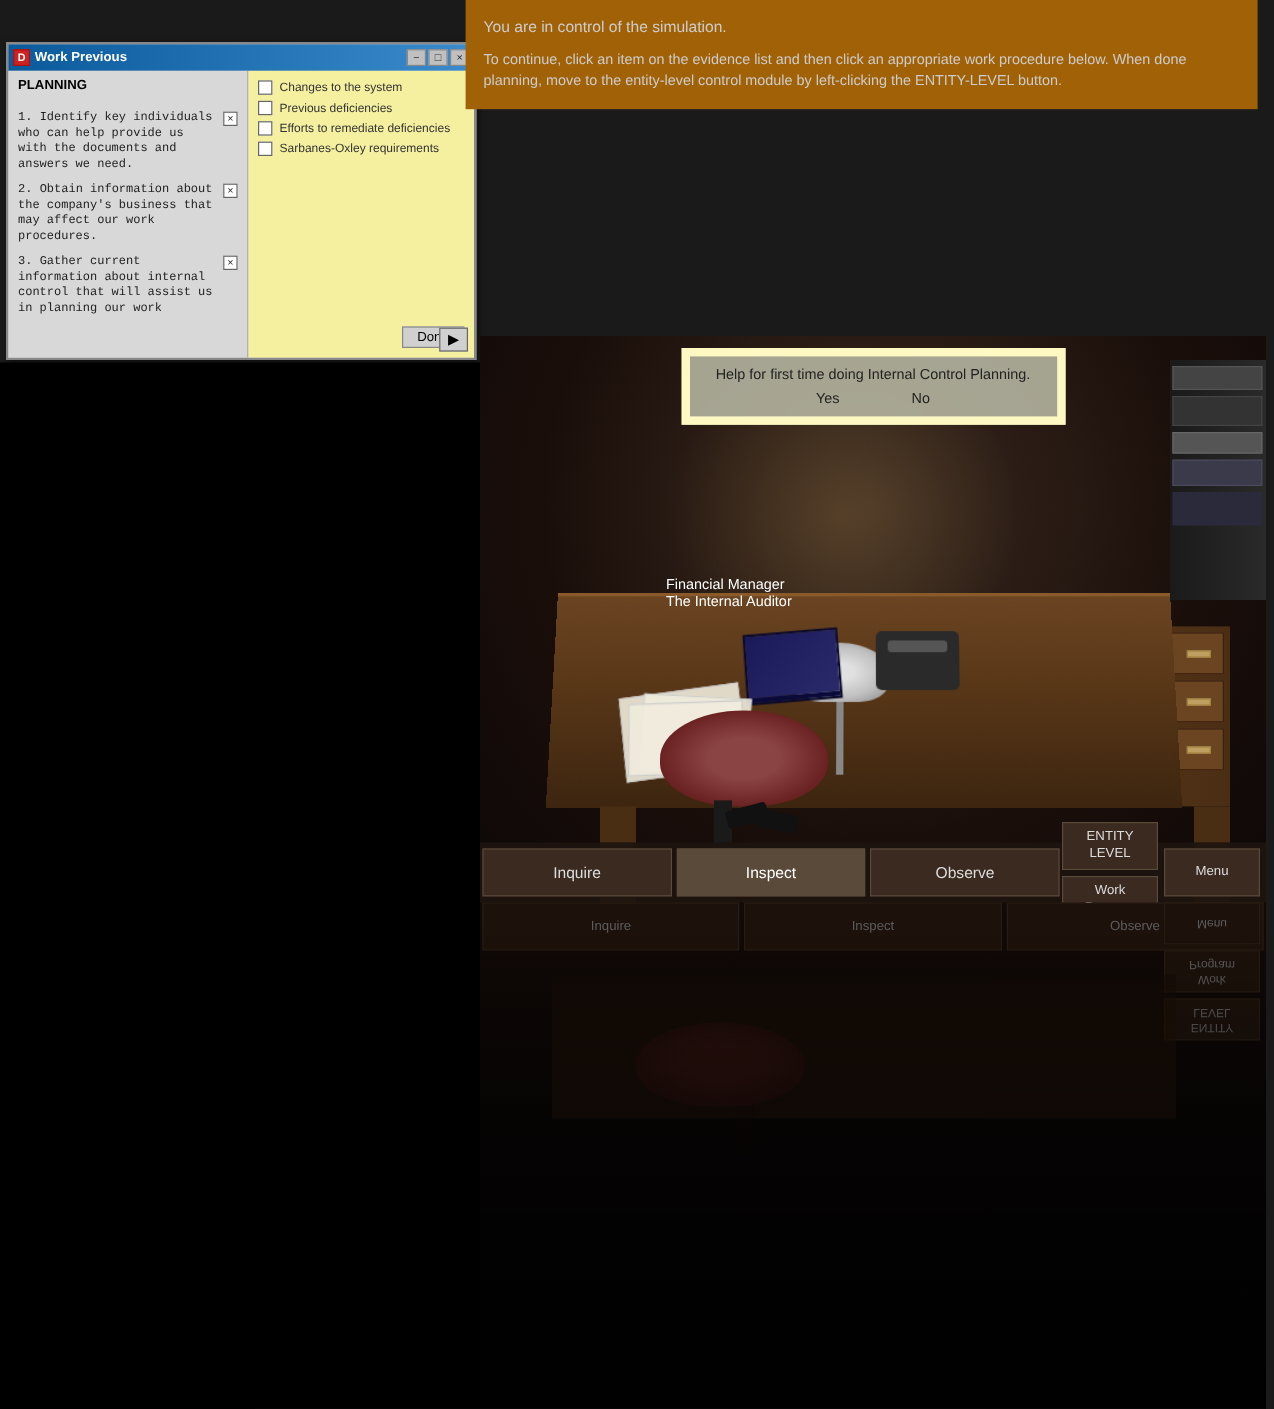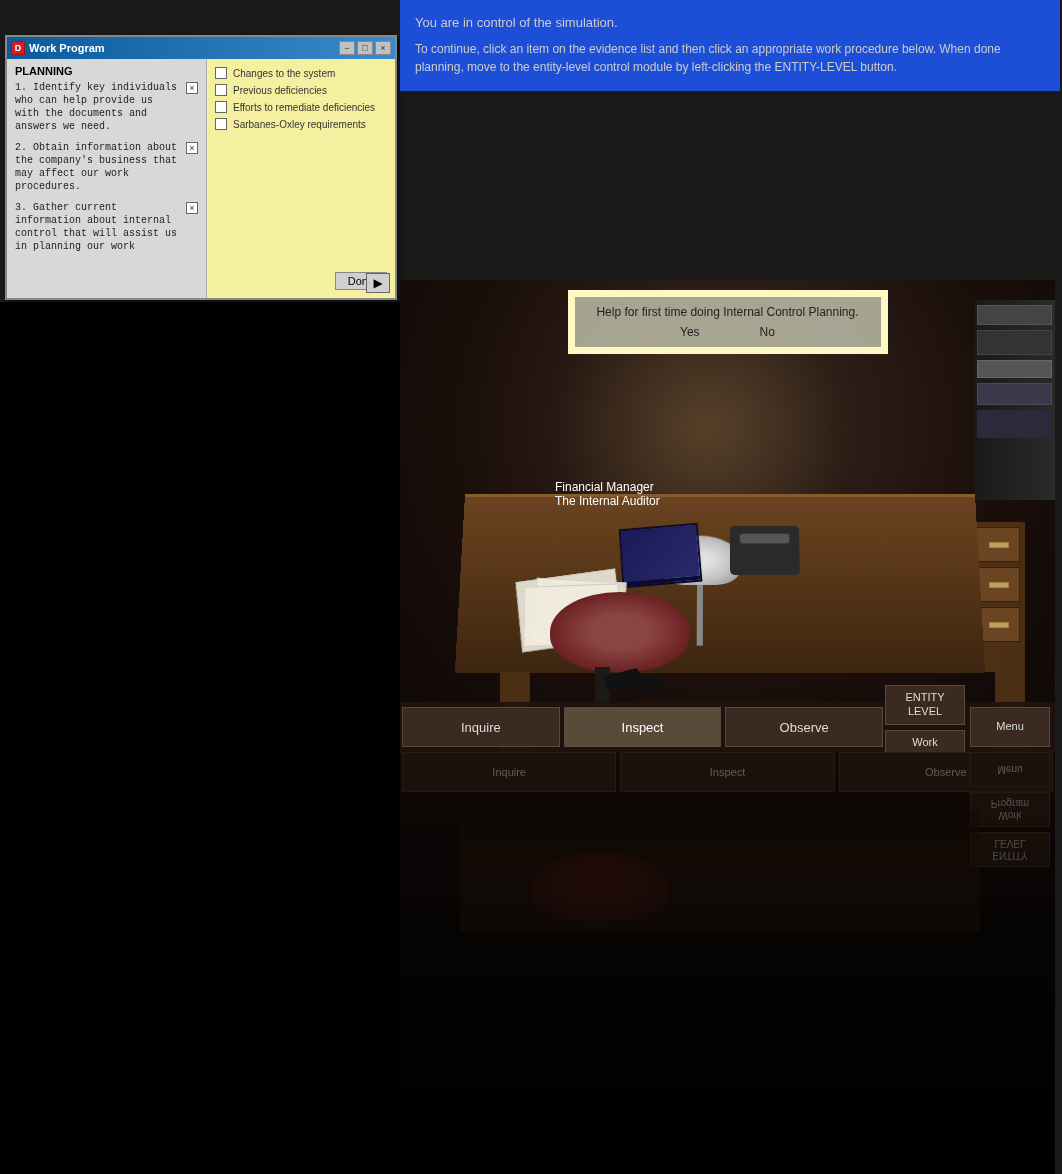--- a/index.html
+++ b/index.html
@@ -108,21 +108,21 @@
       background: #d8d8d8;
       padding: 6px 8px;
       border-right: 1px solid #aaa;
       overflow: hidden;
     }
 
     #planning-label {
       font-weight: bold;
       font-size: 11px;
       color: #000;
-      margin-bottom: 4px;
+      margin-bottom: 15px;
     }
 
     .wp-item {
       display: flex;
       align-items: flex-start;
       margin-bottom: 8px;
       gap: 4px;
     }
 
     .wp-item-text {
@@ -211,24 +211,24 @@
       align-items: center;
       justify-content: center;
       cursor: pointer;
       font-size: 12px;
     }
 
     
     #instruction-area {
       position: absolute;
       top: 0;
-      left: 400px;
+      left: 388px;
       width: 660px;
       padding: 15px;
-      background: #1d4ed8;
+      background: #a16207;
     }
 
     #instruction-line1 {
       color: #ccc;
       font-size: 13px;
       margin-bottom: 10px;
     }
 
     #instruction-line2 {
       color: #ccc;
@@ -626,21 +626,21 @@
 <body>
 
 <div id="top-bar">
   <span id="planning-title">PLANNING Module</span>
 </div>
 
 <div id="work-program-window">
   <div id="window-titlebar">
     <div id="window-title-left">
       <div id="window-icon">D</div>
-      <span id="window-title-text">Work Program</span>
+      <span id="window-title-text">Work Previous</span>
     </div>
     <div id="window-controls">
       <div class="win-btn">−</div>
       <div class="win-btn">□</div>
       <div class="win-btn">×</div>
     </div>
   </div>
   <div id="window-body">
 
     <div id="wp-left">

